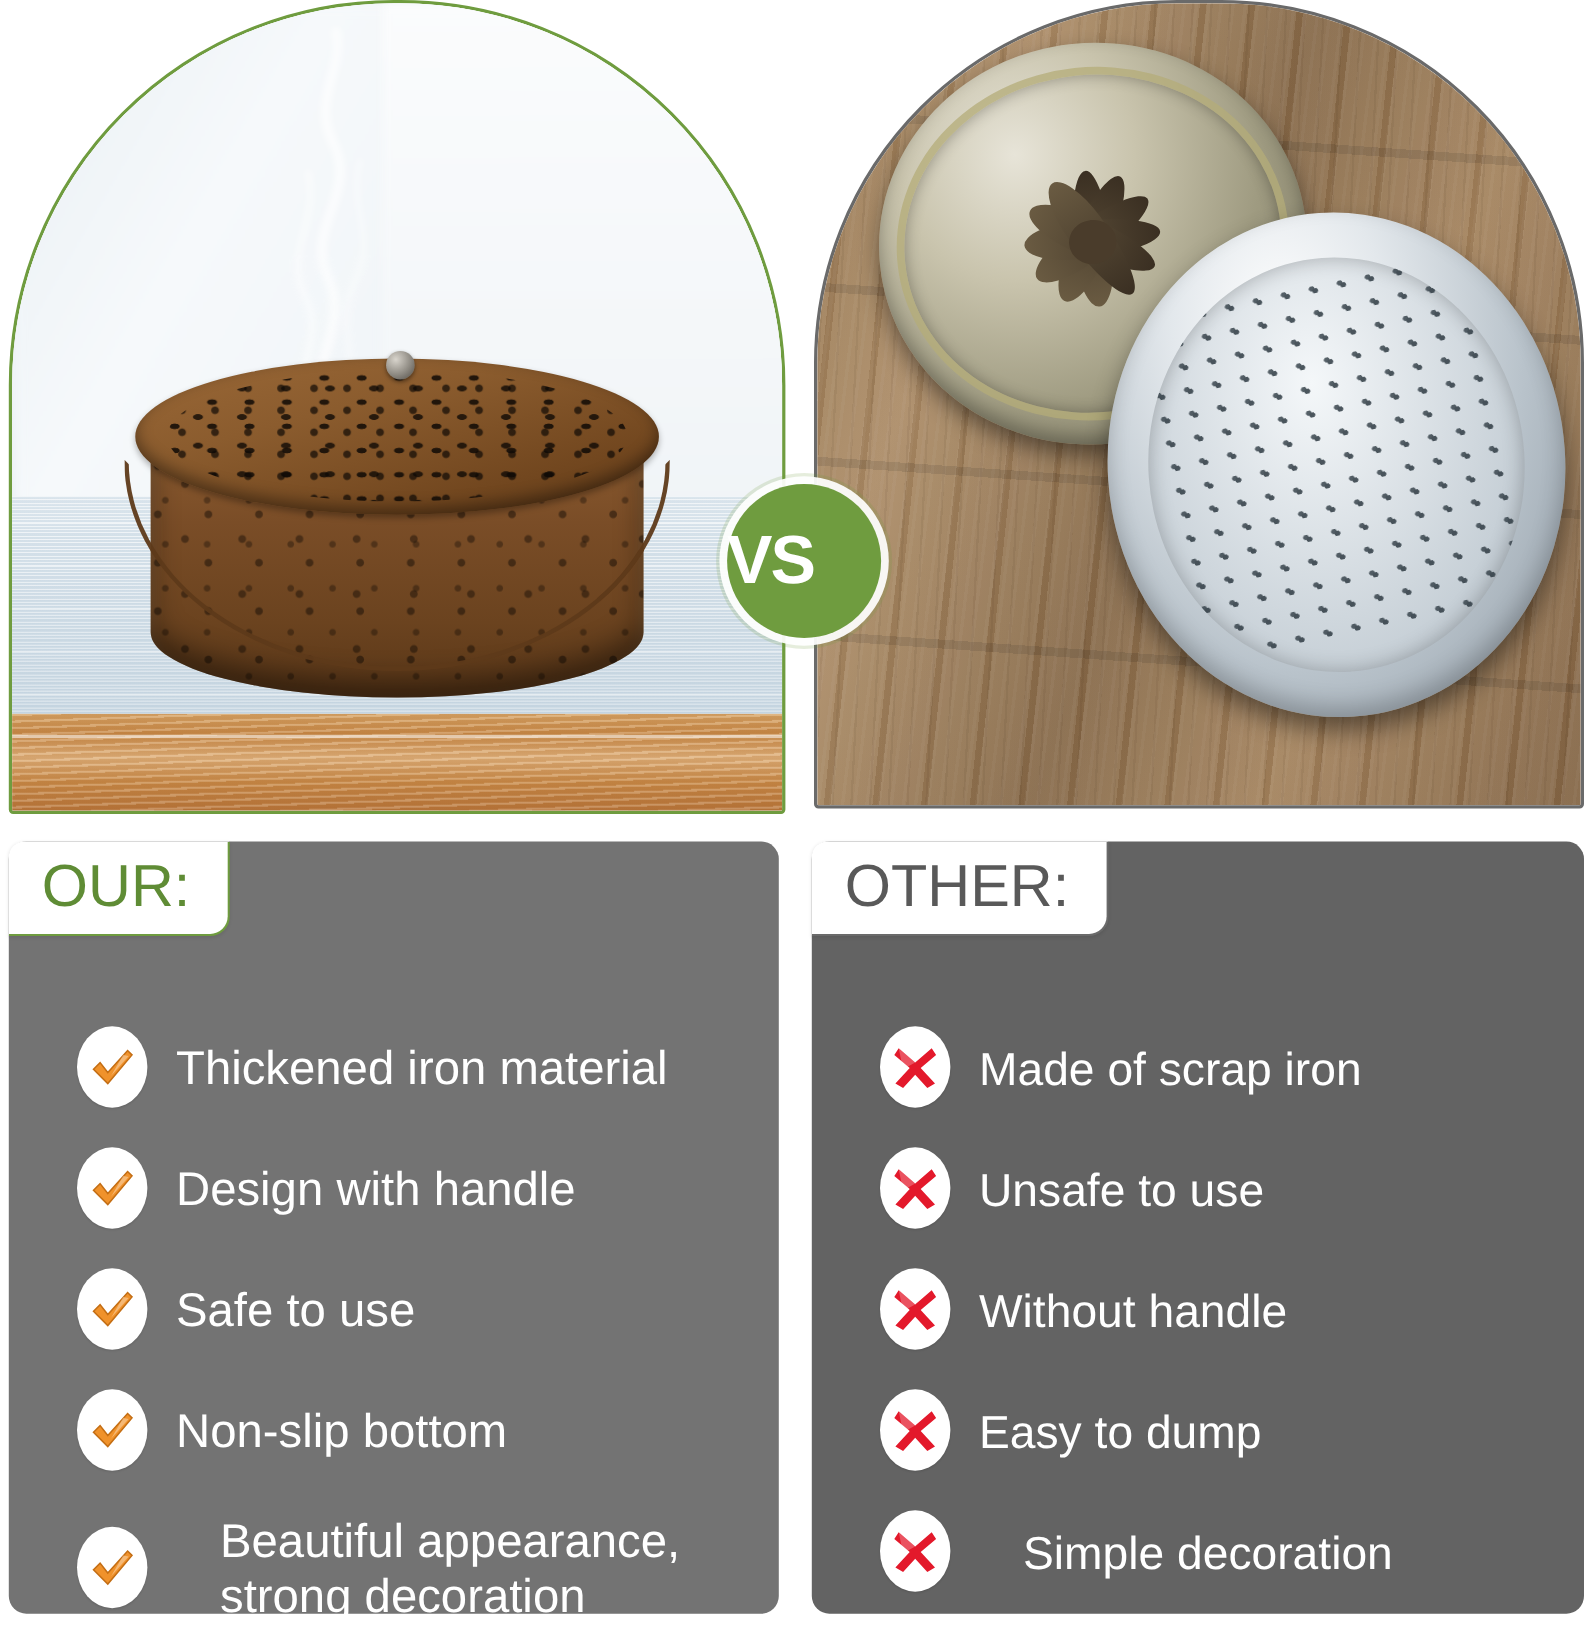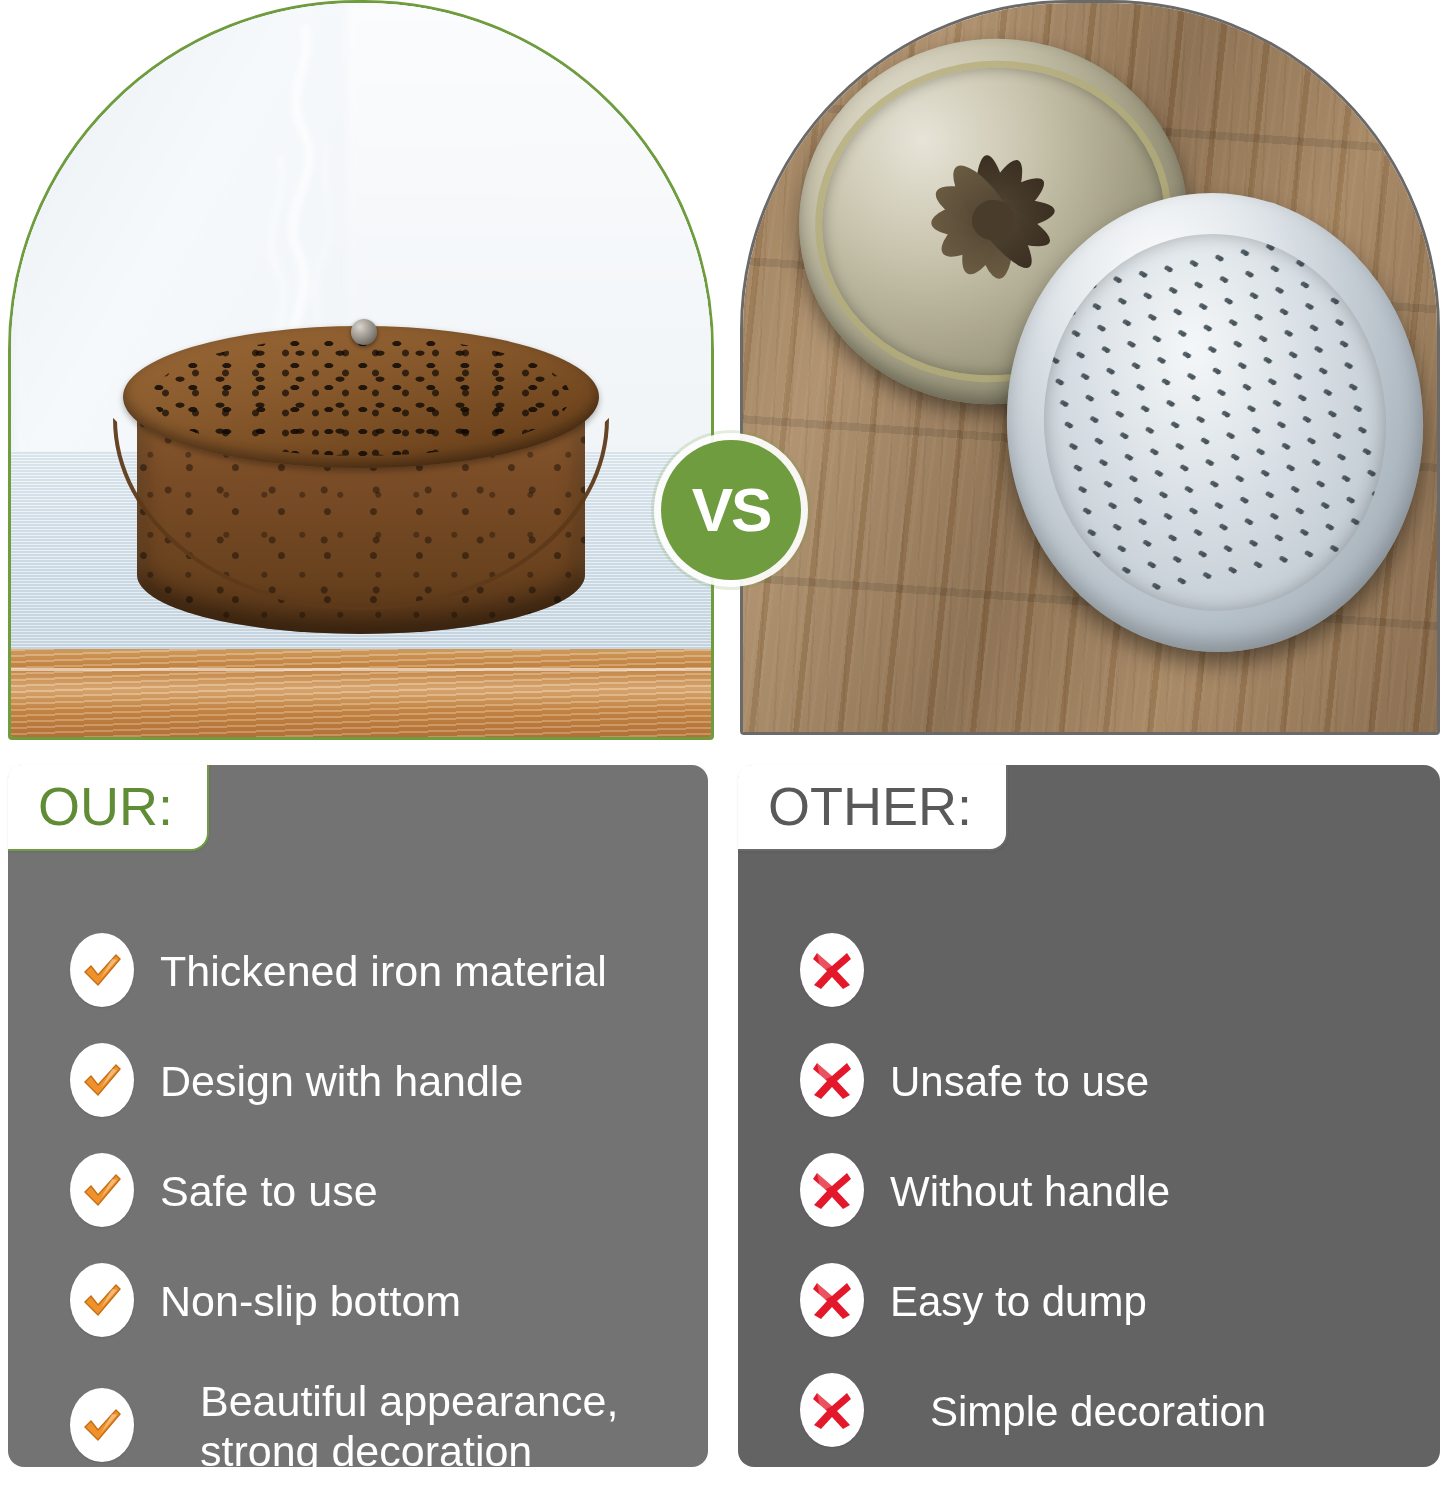--- a/index.html
+++ b/index.html
@@ -173,21 +173,21 @@
       radial-gradient(ellipse at 70% 70%, #3a464e 0 2.4px, transparent 3px) 13px 11px/26px 22px;
     opacity:.85;
     transform:rotate(-8deg);
   }
 
   
   .vs-badge {
     position:absolute; left:661px; top:440px;
     width:140px; height:140px; border-radius:50%;
     background:#6f9c3f;
-    display:flex; align-items:center; justify-content:center;
+    display:flex; align-items:center; justify-content:flex-start;
     box-shadow:0 0 0 7px rgba(255,255,255,.92), 0 0 0 10px rgba(111,156,63,.18);
     z-index:6;
   }
   .vs-text {
     color:#ffffff; font-size:62px; font-weight:bold;
     font-family:"Liberation Sans", sans-serif;
     letter-spacing:-2px; line-height:1;
   }
 
   
@@ -381,20 +381,21 @@
 
       <div class="feature-list">
 
         <div class="feature-item">
           <span class="mark">
             <svg width="44" height="44" viewBox="0 0 44 44">
               <path d="M7 5 L22 18 L37 5 L41 11 L27 23 L40 37 L33 41 L22 29 L11 41 L4 37 L17 23 L3 11 Z" fill="#E3192B"></path>
               <path d="M7 5 L22 18 L11 24 Z" fill="#FFF" opacity=".25"></path>
             </svg>
           </span>
+          <span class="feature-text">Made of scrap iron</span>
         </div>
 
         <div class="feature-item">
           <span class="mark">
             <svg width="44" height="44" viewBox="0 0 44 44">
               <path d="M7 5 L22 18 L37 5 L41 11 L27 23 L40 37 L33 41 L22 29 L11 41 L4 37 L17 23 L3 11 Z" fill="#E3192B"></path>
               <path d="M7 5 L22 18 L11 24 Z" fill="#FFF" opacity=".25"></path>
             </svg>
           </span>
           <span class="feature-text">Unsafe to use</span>

